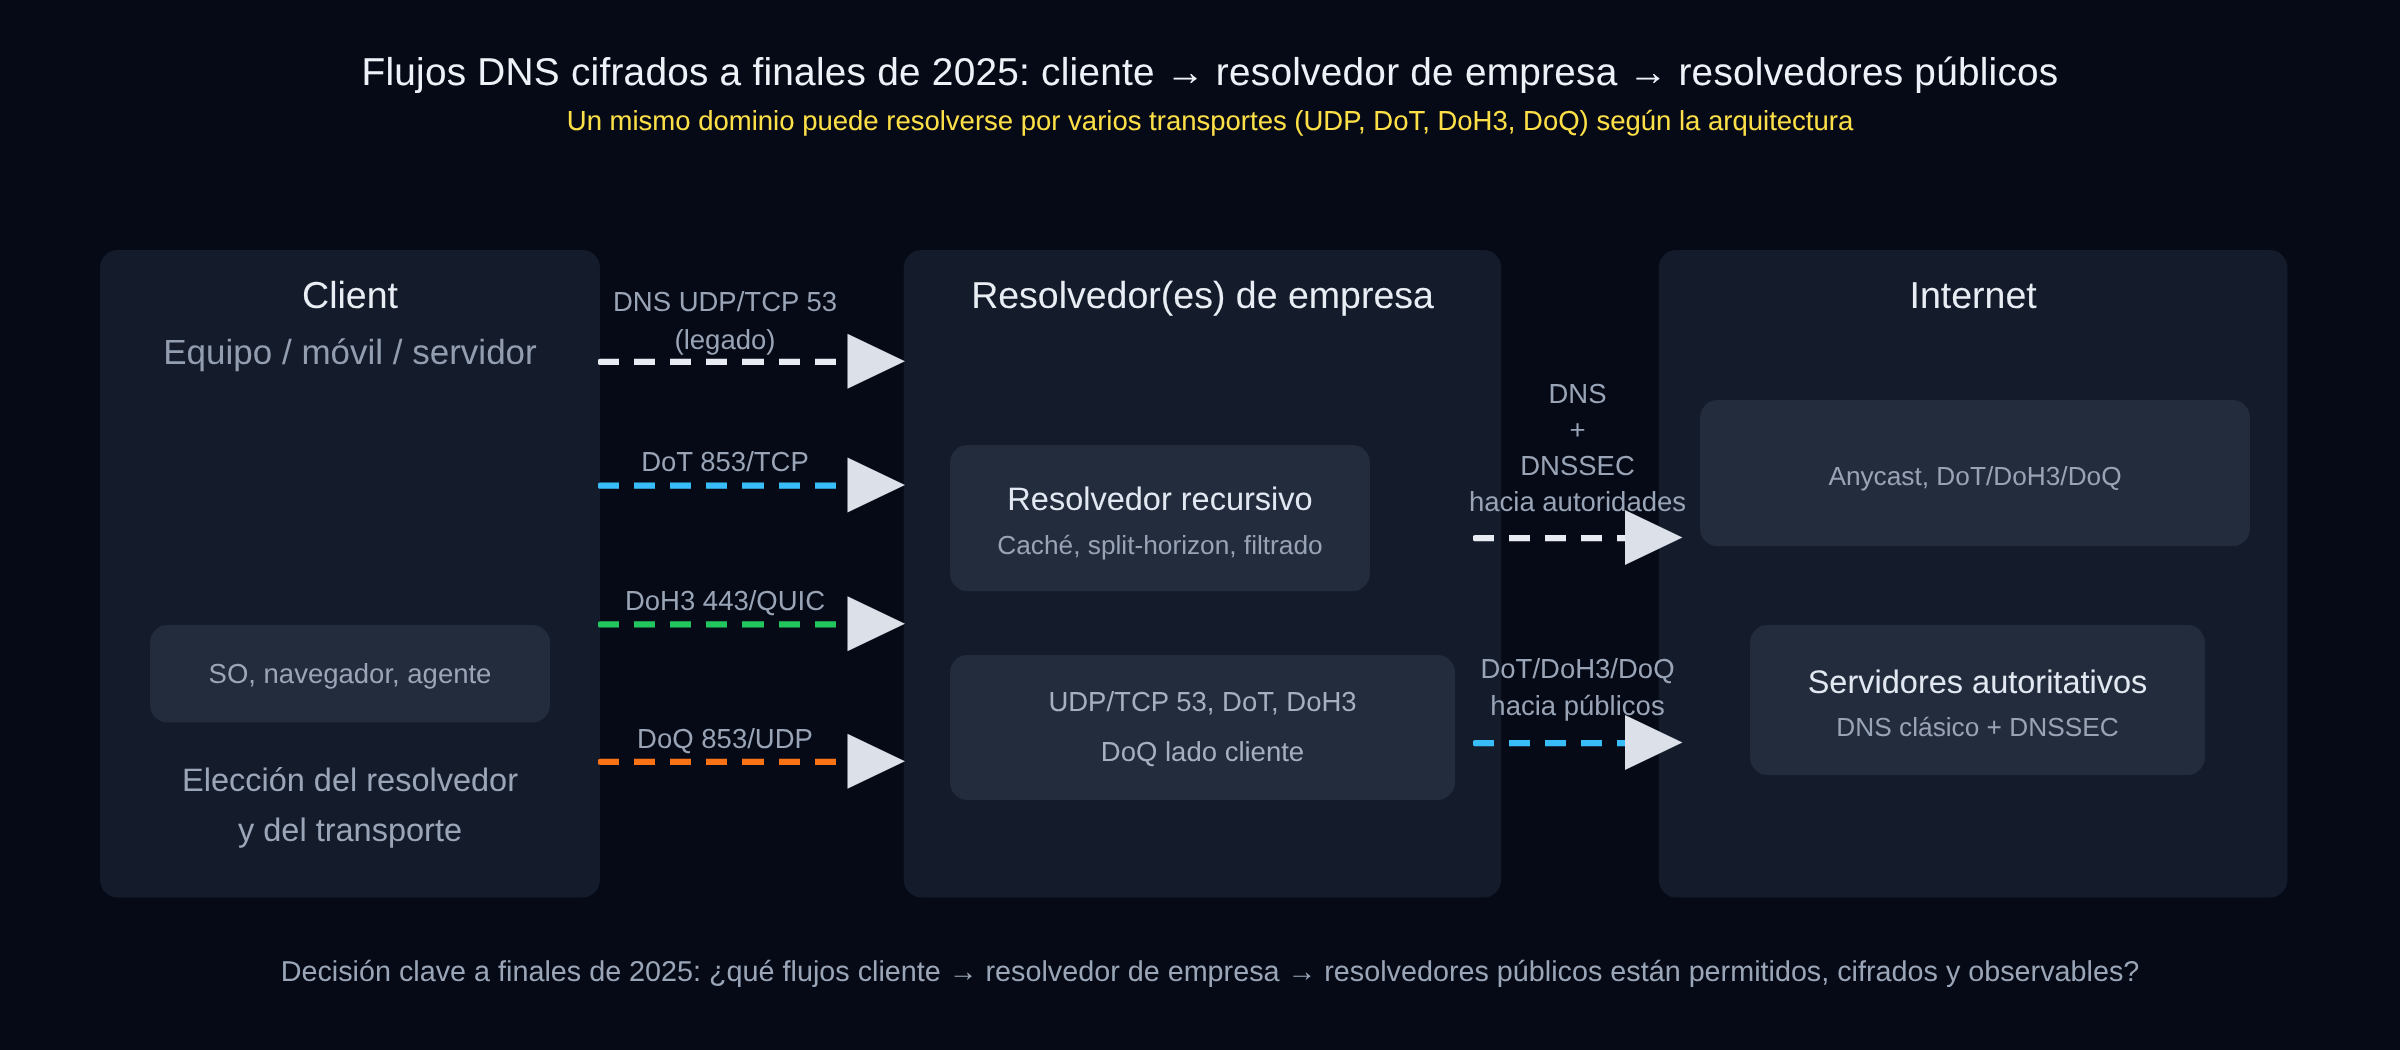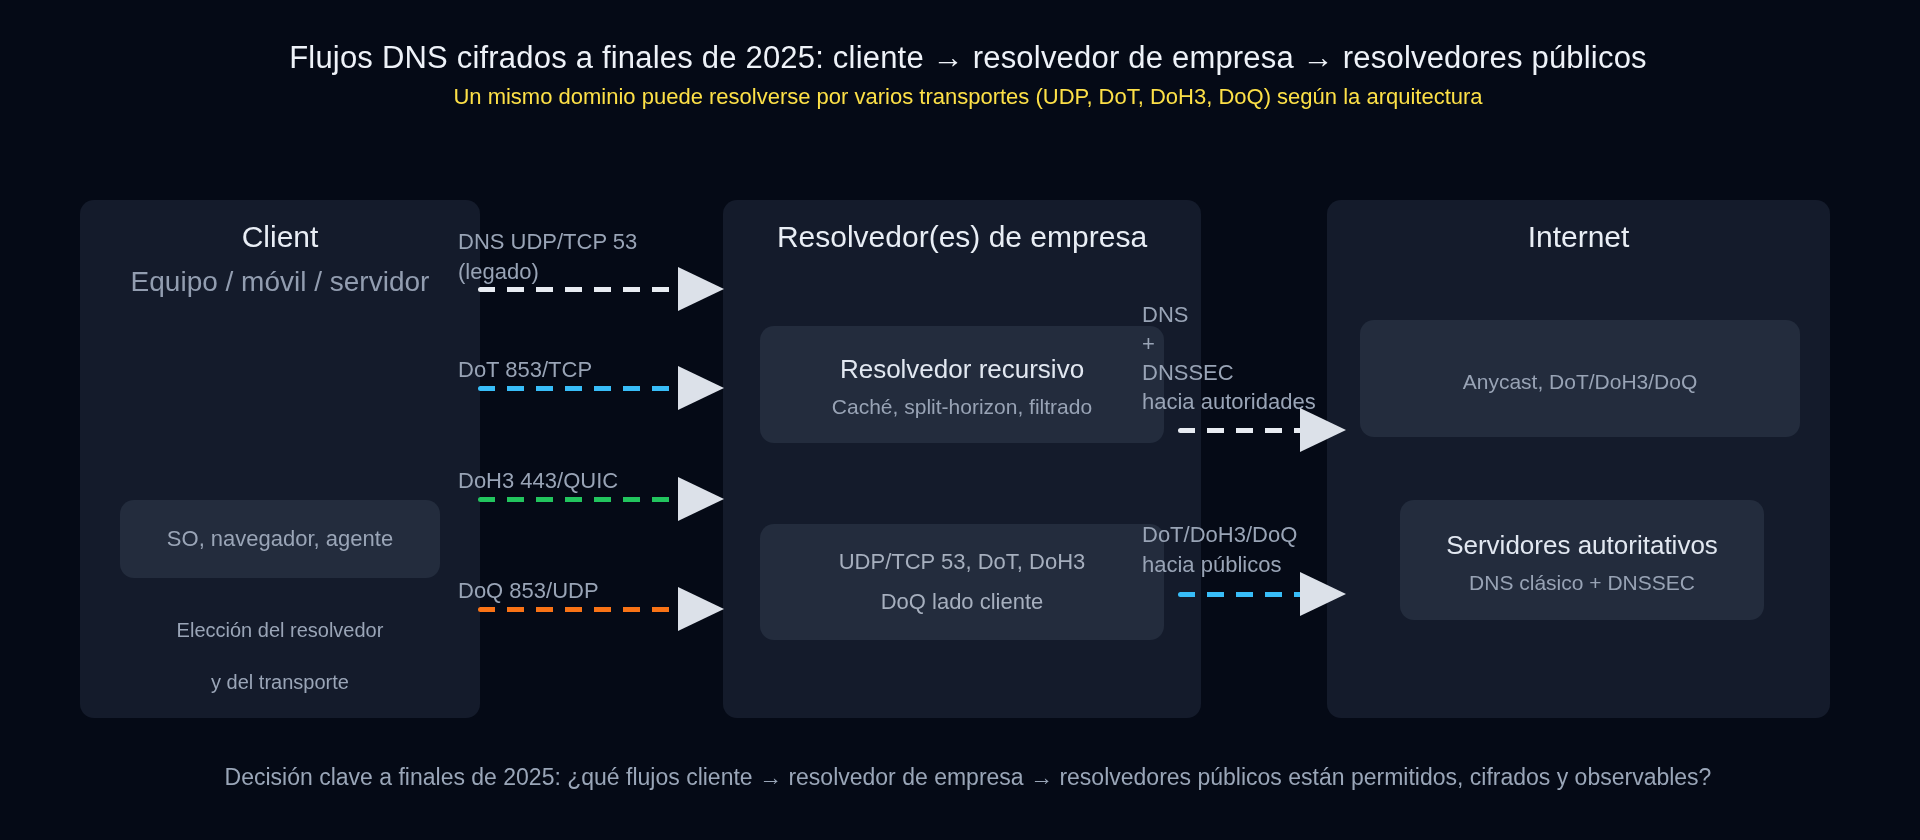--- a/index.html
+++ b/index.html
@@ -42,37 +42,37 @@
     align-items:center; text-align:center;
   }
   .card-title { font-size:26px; color:#e2e8f1; line-height:38px; white-space:pre-line; }
   .card-sub   { font-size:21px; color:#98a3b5; margin-top:7px; white-space:pre-line; }
   .card-muted { font-size:22px; color:#9aa5b7; white-space:pre-line; }
   .card-lines { font-size:22px; color:#a6afbe; line-height:40px; white-space:pre-line; }
   .c1-box1 { left:40px; top:140px; width:320px; height:118px; }
   .c1-box2 { left:40px; top:300px; width:320px; height:78px;  }
   .c1-note {
     position:absolute; left:0; top:404px; width:100%; text-align:center;
-    font-size:20px; color:#9aa5b7; line-height:52px; white-space:pre-line;
+    font-size:26px; color:#9aa5b7; line-height:40px; white-space:pre-line;
   }
-  .c2-box1 { left:37px; top:126px; width:404px; height:117px; }
+  .c2-box1 { left:37px; top:156px; width:336px; height:117px; }
   .c2-box2 { left:37px; top:302px; width:404px; height:116px;margin-top:22px; }
   .c3-box1 { left:33px; top:120px; width:440px; height:117px; }
   .c3-box2 { left:73px; top:300px; width:364px; height:120px; }
   .dash {
     position:absolute; height:5px; border-radius:3px;
     background:repeating-linear-gradient(90deg, var(--dash-color,#e8ecf2) 0 17px, transparent 17px 29px);
   }
   .head {
     position:absolute; width:0; height:0;
     border-top:22px solid transparent; border-bottom:22px solid transparent;
     border-left:46px solid #dce1e9;
   }
   .arrow-label {
-    position:absolute; font-size:22px; color:#99a4b6;
+    position:absolute; text-align:center; font-size:22px; color:#99a4b6;
     line-height:30px; white-space:pre-line;
   }
   .arrow-label.lh29 { line-height:29px; }
   
   .la .dash { left:478px; width:202px; }
   .la .head { left:678px; }
   .la .arrow-label { left:458px; width:244px; }
   .a1 .dash { top:287px; } .a1 .head { top:267px; } .a1 .arrow-label { top:227px; }
   .a2 .dash { top:386px; } .a2 .head { top:366px; } .a2 .arrow-label { top:355px; }
   .a3 .dash { top:497px; } .a3 .head { top:477px; } .a3 .arrow-label { top:466px; }

